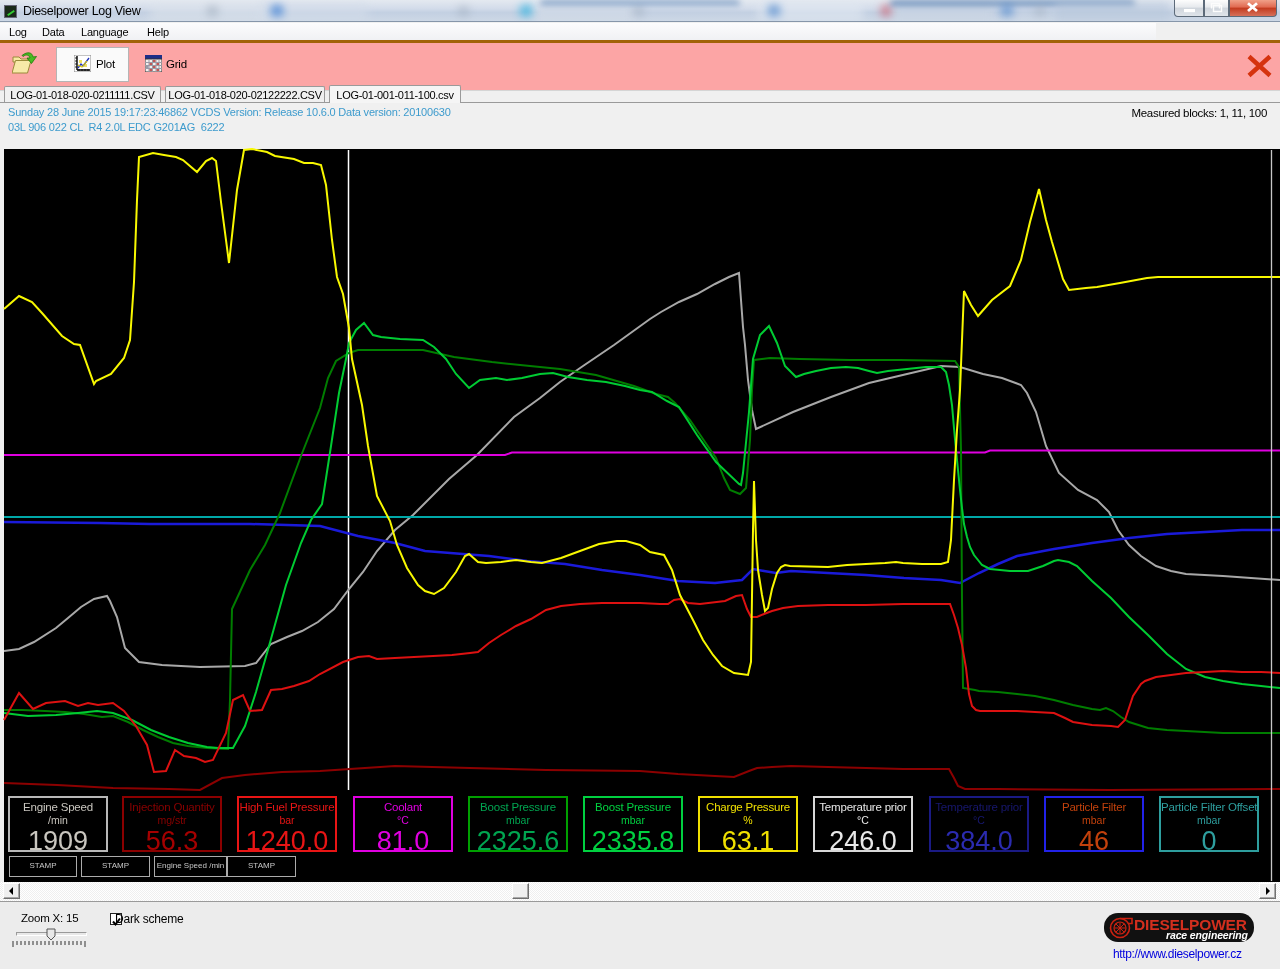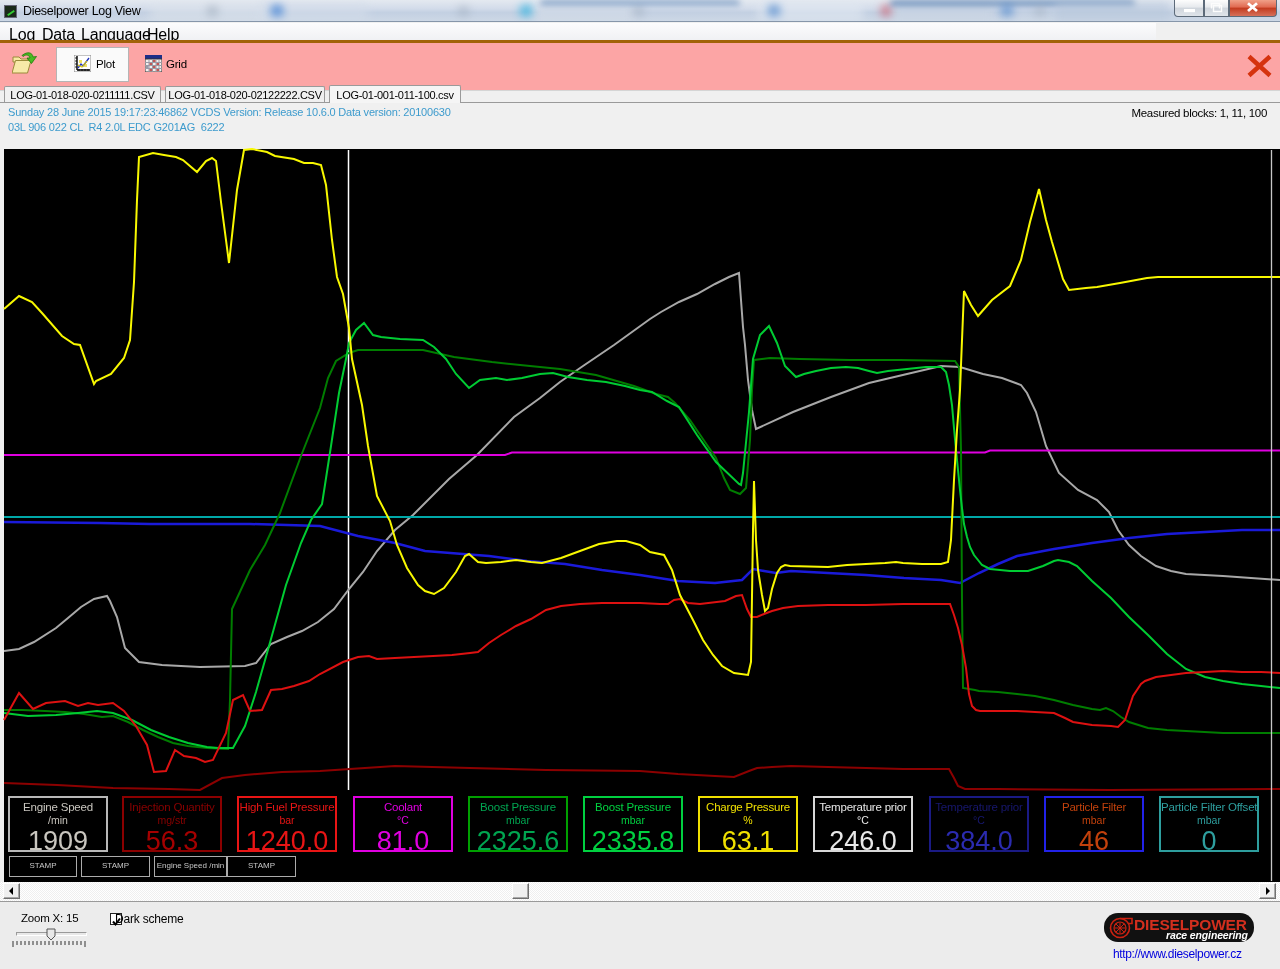--- a/index.html
+++ b/index.html
@@ -6,21 +6,21 @@
 .abs{position:absolute}
 
 #titlebar{left:0;top:0;width:1280px;height:22px;background:linear-gradient(180deg,#e4e9f0 0%,#d3dcea 40%,#c3d0e2 60%,#cdd8e6 100%);overflow:hidden;border-bottom:1px solid #8696aa}
 .ghost{position:absolute;filter:blur(4px);opacity:.6;border-radius:4px 4px 0 0}
 #title-ico{left:4px;top:5px;width:13px;height:13px;background:#1a2a1a;border:1px solid #667;}
 #title-ico i{position:absolute;left:2px;top:6px;width:8px;height:2px;background:#3c3;transform:rotate(-35deg)}
 #title-txt{left:23px;top:4px;font-size:12.5px;letter-spacing:-.3px;color:#000}
 .wbtn{position:absolute;top:0;height:17px;border:1px solid #5c6a79;border-top:none;background:linear-gradient(180deg,#fdfdfd 0%,#e6e9ed 45%,#cfd5dc 50%,#dfe4ea 100%)}
 #btn-close{background:linear-gradient(180deg,#f0a088 0%,#e06950 45%,#c23a1e 50%,#d6705a 100%)}
 
-#menubar{left:0;top:23px;width:1156px;height:17px;background:linear-gradient(180deg,#fcfcfd,#f0f1f4);font-size:16px;letter-spacing:-.2px;color:#000}
+#menubar{left:0;top:23px;width:1156px;height:17px;background:linear-gradient(180deg,#fcfcfd,#f0f1f4);font-size:11px;letter-spacing:-.2px;color:#000}
 #menubar span{position:absolute;top:3px}
 
 #toolbar{left:0;top:40px;width:1280px;height:51px;background:#fca5a5;border-top:3px solid #a16207;border-bottom:1px solid #d5d5d5}
 #plotbtn{left:56px;top:4px;width:73px;height:35px;background:#fafafa;border:1px solid #b5b5b5;}
 .tbtxt{font-size:11.5px;letter-spacing:-.2px;color:#000}
 
 .tab{position:absolute;height:17px;background:#f0f0f0;border:1px solid #9a9a9a;border-bottom:none;border-radius:2px 2px 0 0;font-size:11px;color:#000;text-align:center;line-height:17px;white-space:nowrap;overflow:hidden;letter-spacing:-.3px}
 #tabline{left:0;top:102px;width:1280px;height:1px;background:#9a9a9a}
 .tab.active{background:#f5f5f5;z-index:3}
 

